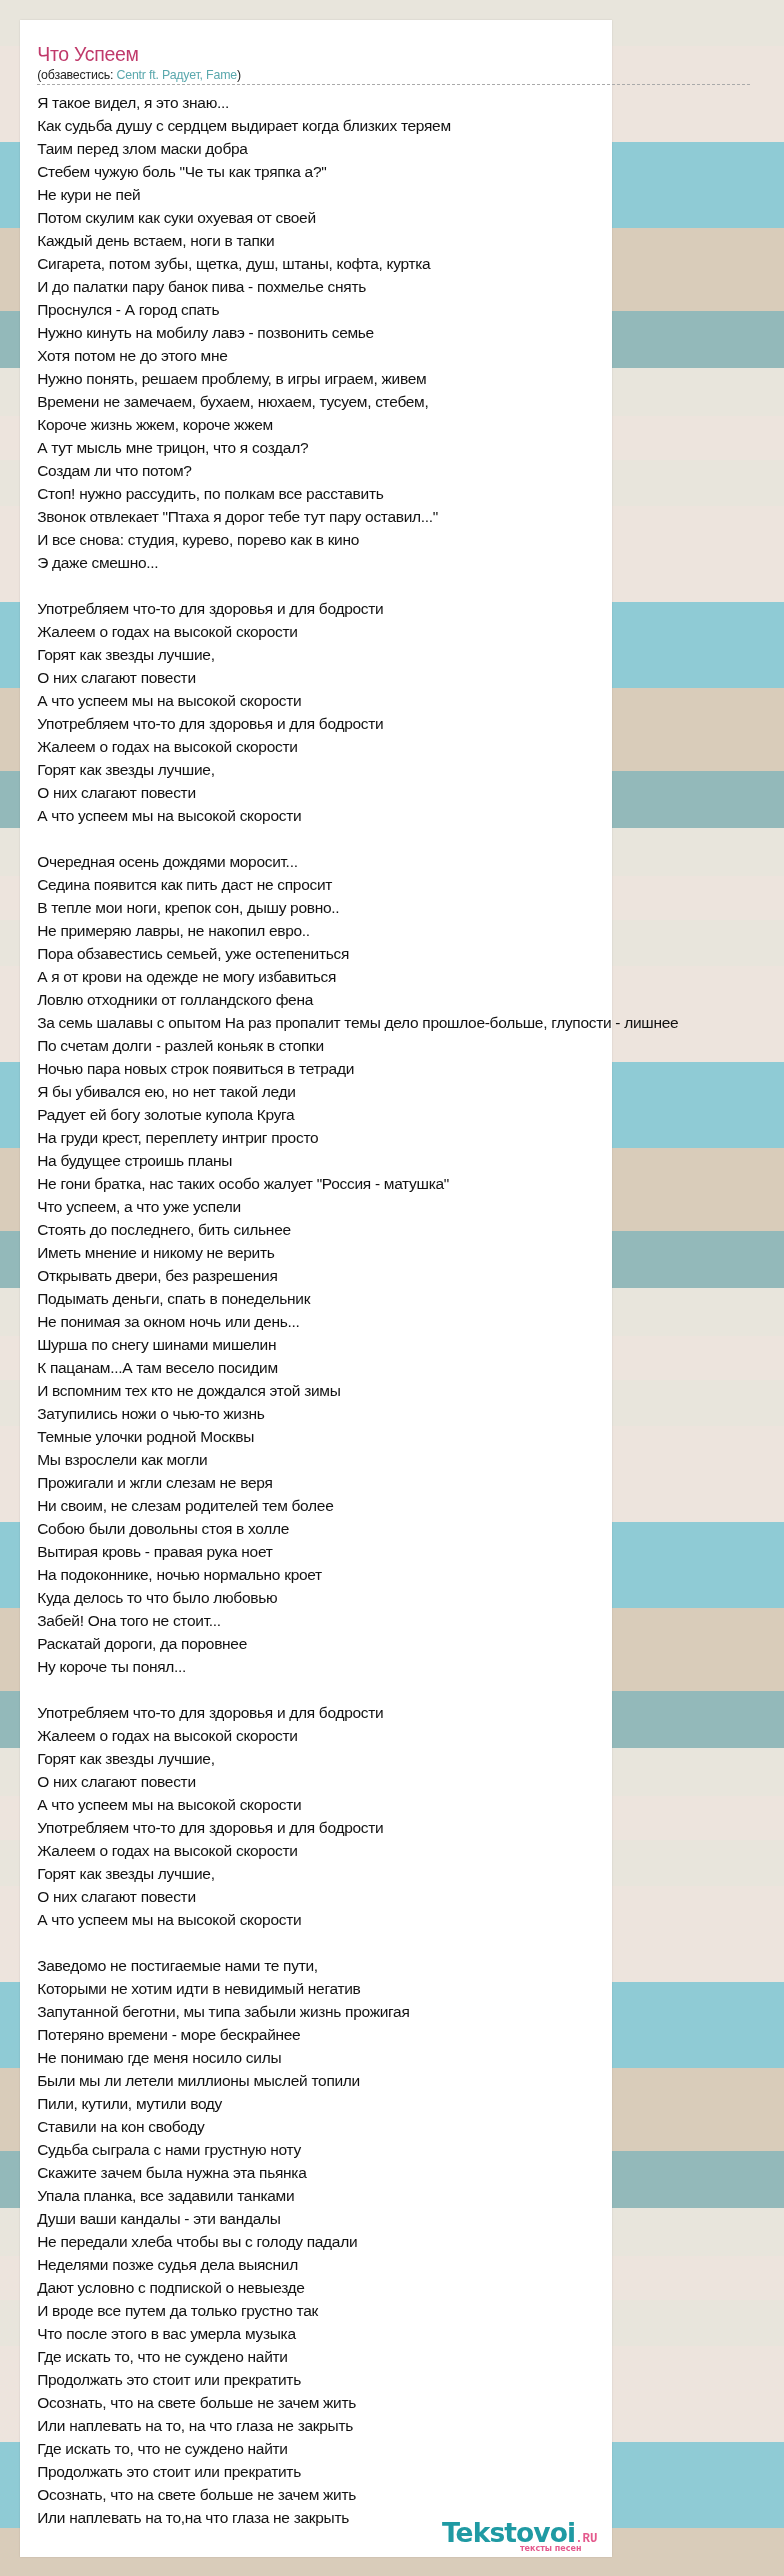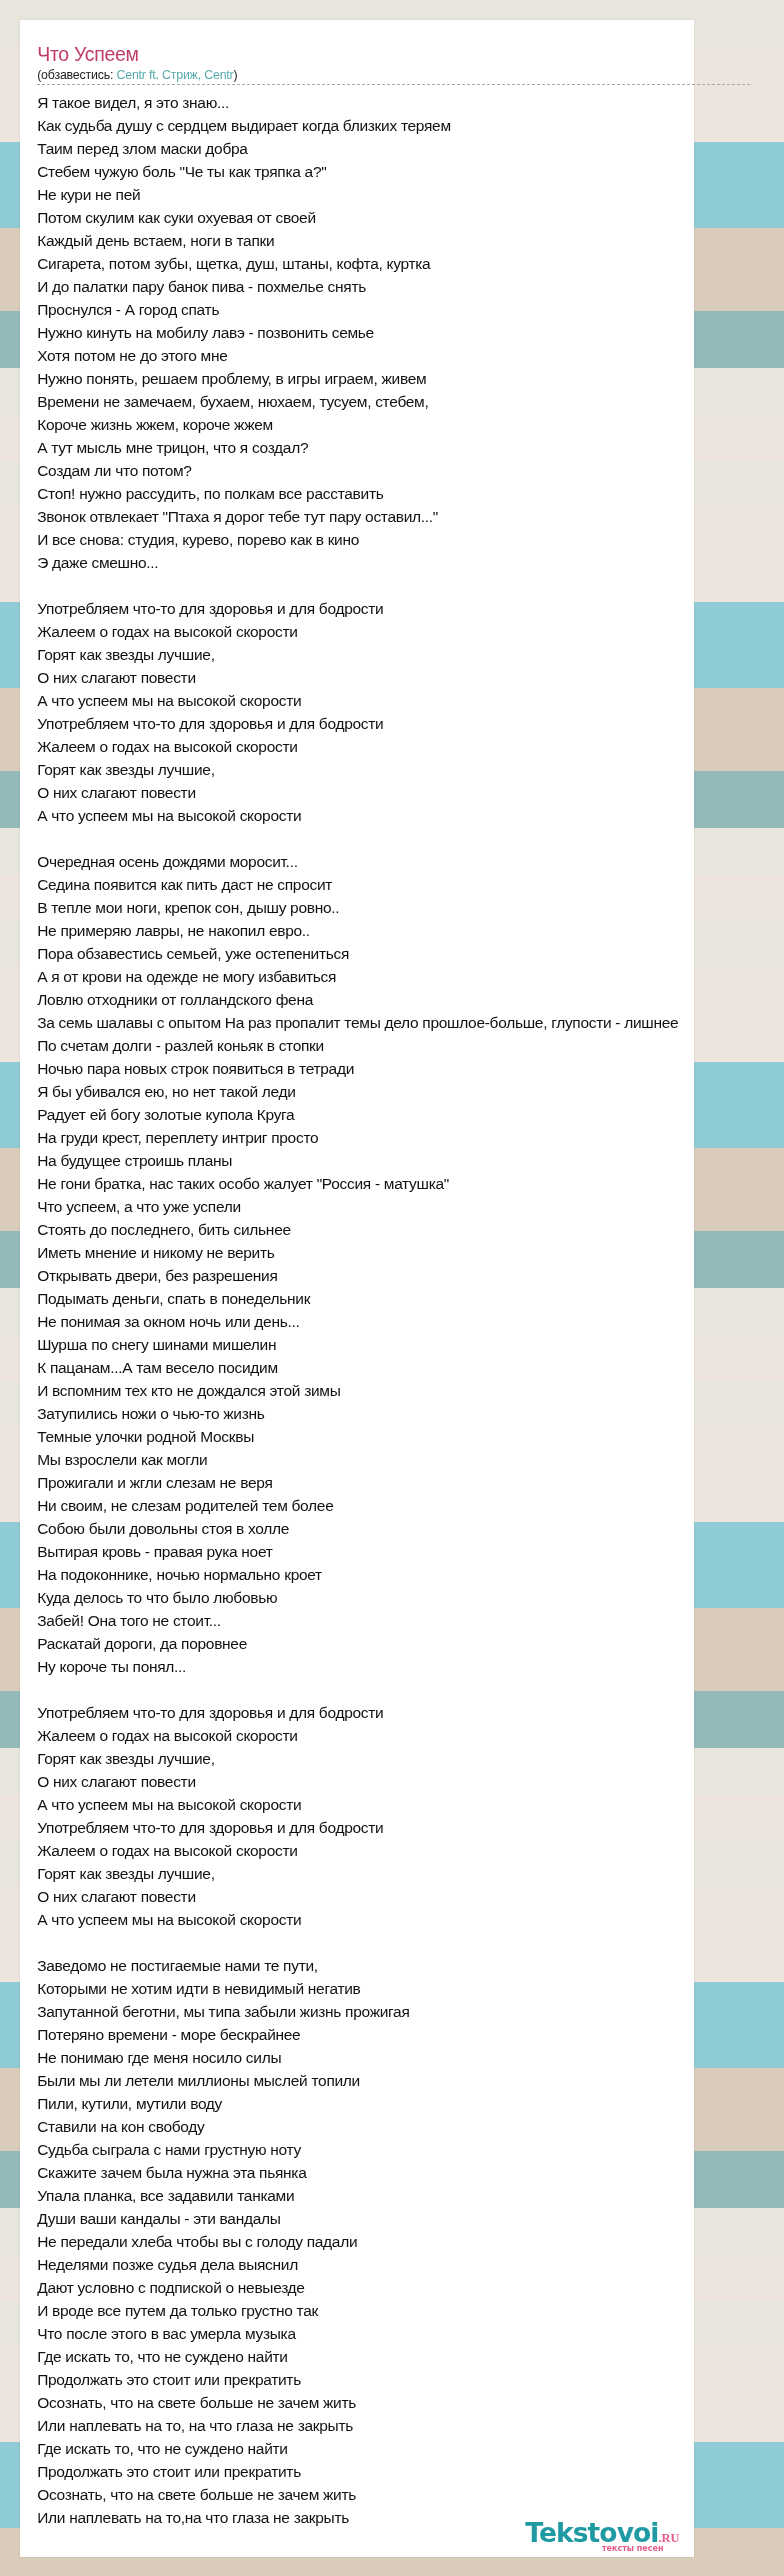--- a/index.html
+++ b/index.html
@@ -17,21 +17,21 @@
       #d9ccba 228px, #d9ccba 311px,
       #93b9ba 311px, #93b9ba 368px,
       #e8e5dc 368px, #e8e5dc 416px,
       #ede4dd 416px, #ede4dd 460px
     );
   }
   .card {
     position: absolute;
     left: 19.5px;
     top: 19.5px;
-    width: 674px;
+    width: 592px;
     height: 2537px;
     background: #ffffff;
     box-shadow: 0 0 1.8px rgba(0,0,0,0.12);
   }
   .title {
     position: absolute;
     left: 17.7px;
     top: 23px;
     font-size: 19.5px;
     color: #c03a6b;
@@ -79,41 +79,41 @@
   }
   .logo-main {
     font-family: "DejaVu Sans", sans-serif;
     font-weight: bold;
     font-size: 26.5px;
     color: #1f9aa3;
     letter-spacing: -0.9px;
     margin-top: 32px;
   }
   .logo-tld {
-    font-family: Liberation Serif, serif;
+    font-family: Liberation Mono, monospace;
     font-weight: bold;
     font-size: 12.4px;
     color: #e45a8d;
   }
   .logo-sub {
     display: block;
     font-family: "DejaVu Sans", sans-serif;
     font-weight: bold;
     font-size: 8px;
     color: #e45a8d;
     margin-right: 16px;
     margin-top: -4.4px;
   }
 </style>
 </head>
 <body>
 
 <div class="card">
   <h1 class="title">Что Успеем</h1>
-  <div class="artist-line"><span>(обзавестись: </span><a href="#">Centr ft. Стриж, Centr</a><span>)</span></div>
+  <div class="artist-line"><span>(обзавестись: </span><a href="#">Centr ft. Радует, Fame</a><span>)</span></div>
   <div class="divider"></div>
 
   <div class="lyrics" id="lyrics">
       <div class="stanza">
         <span class="line">Я такое видел, я это знаю...</span>
         <span class="line">Как судьба душу с сердцем выдирает когда близких теряем</span>
         <span class="line">Таим перед злом маски добра</span>
         <span class="line">Стебем чужую боль "Че ты как тряпка а?"</span>
         <span class="line">Не кури не пей</span>
         <span class="line">Потом скулим как суки охуевая от своей</span>

